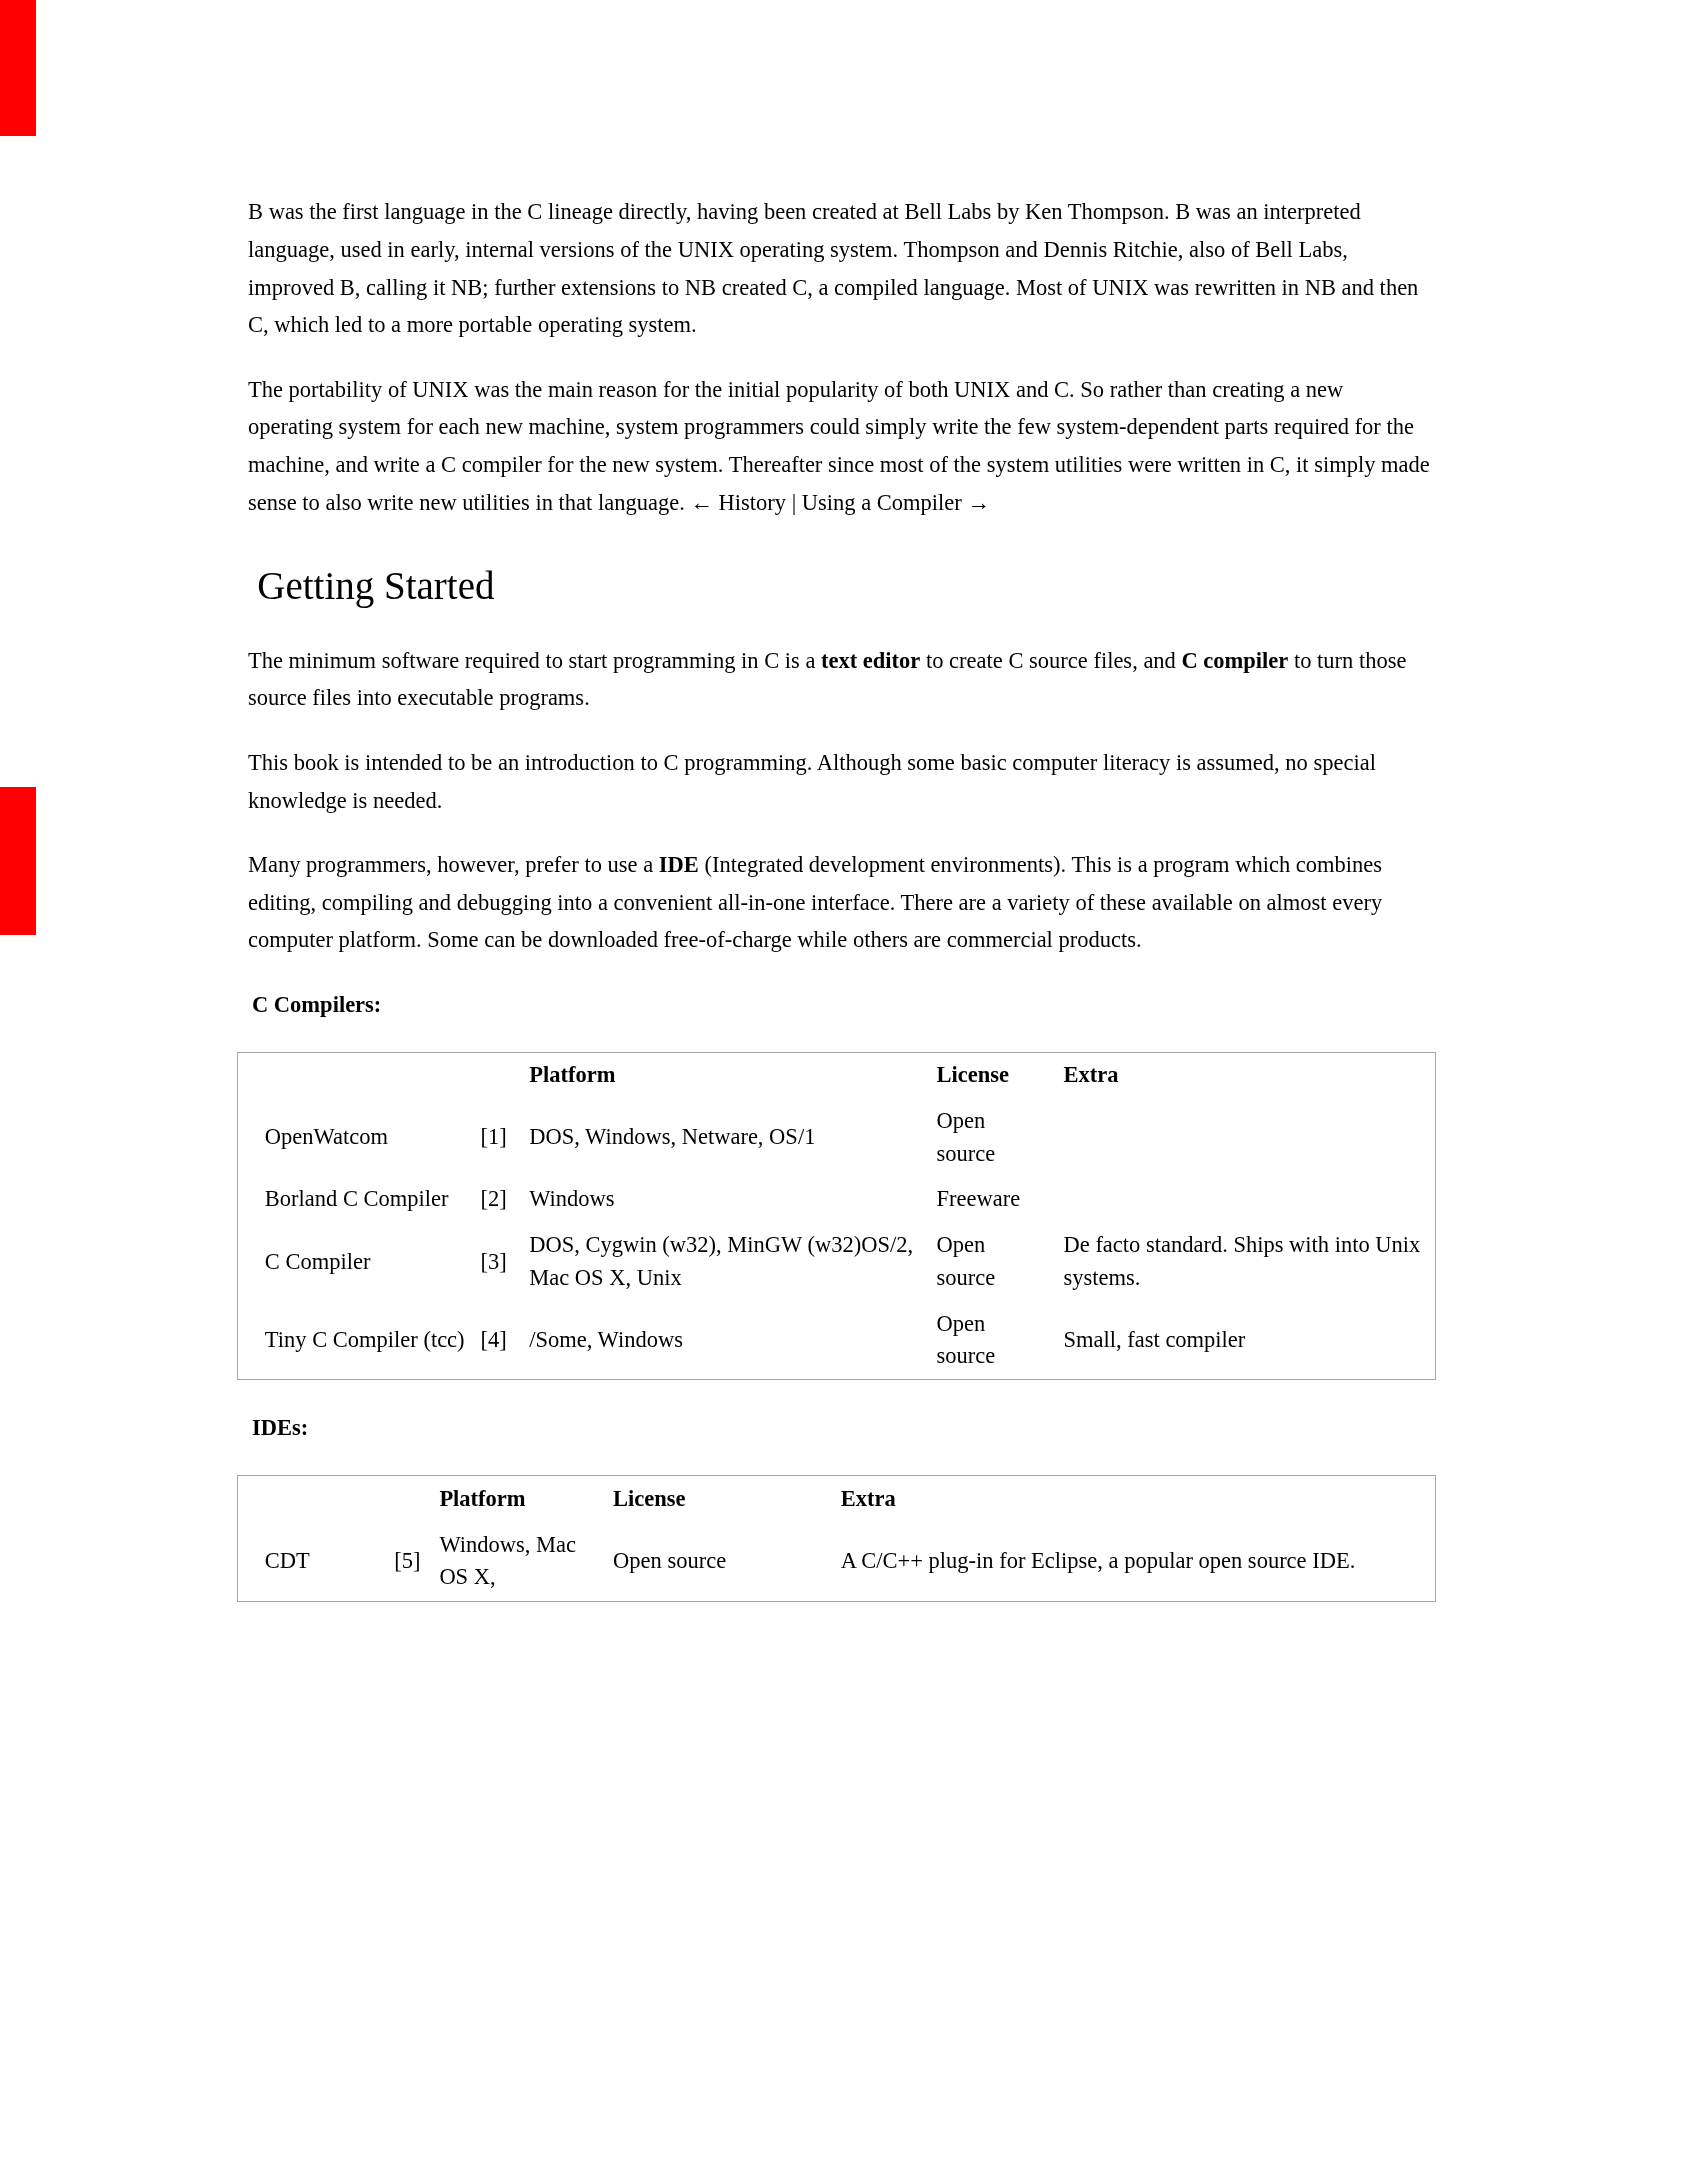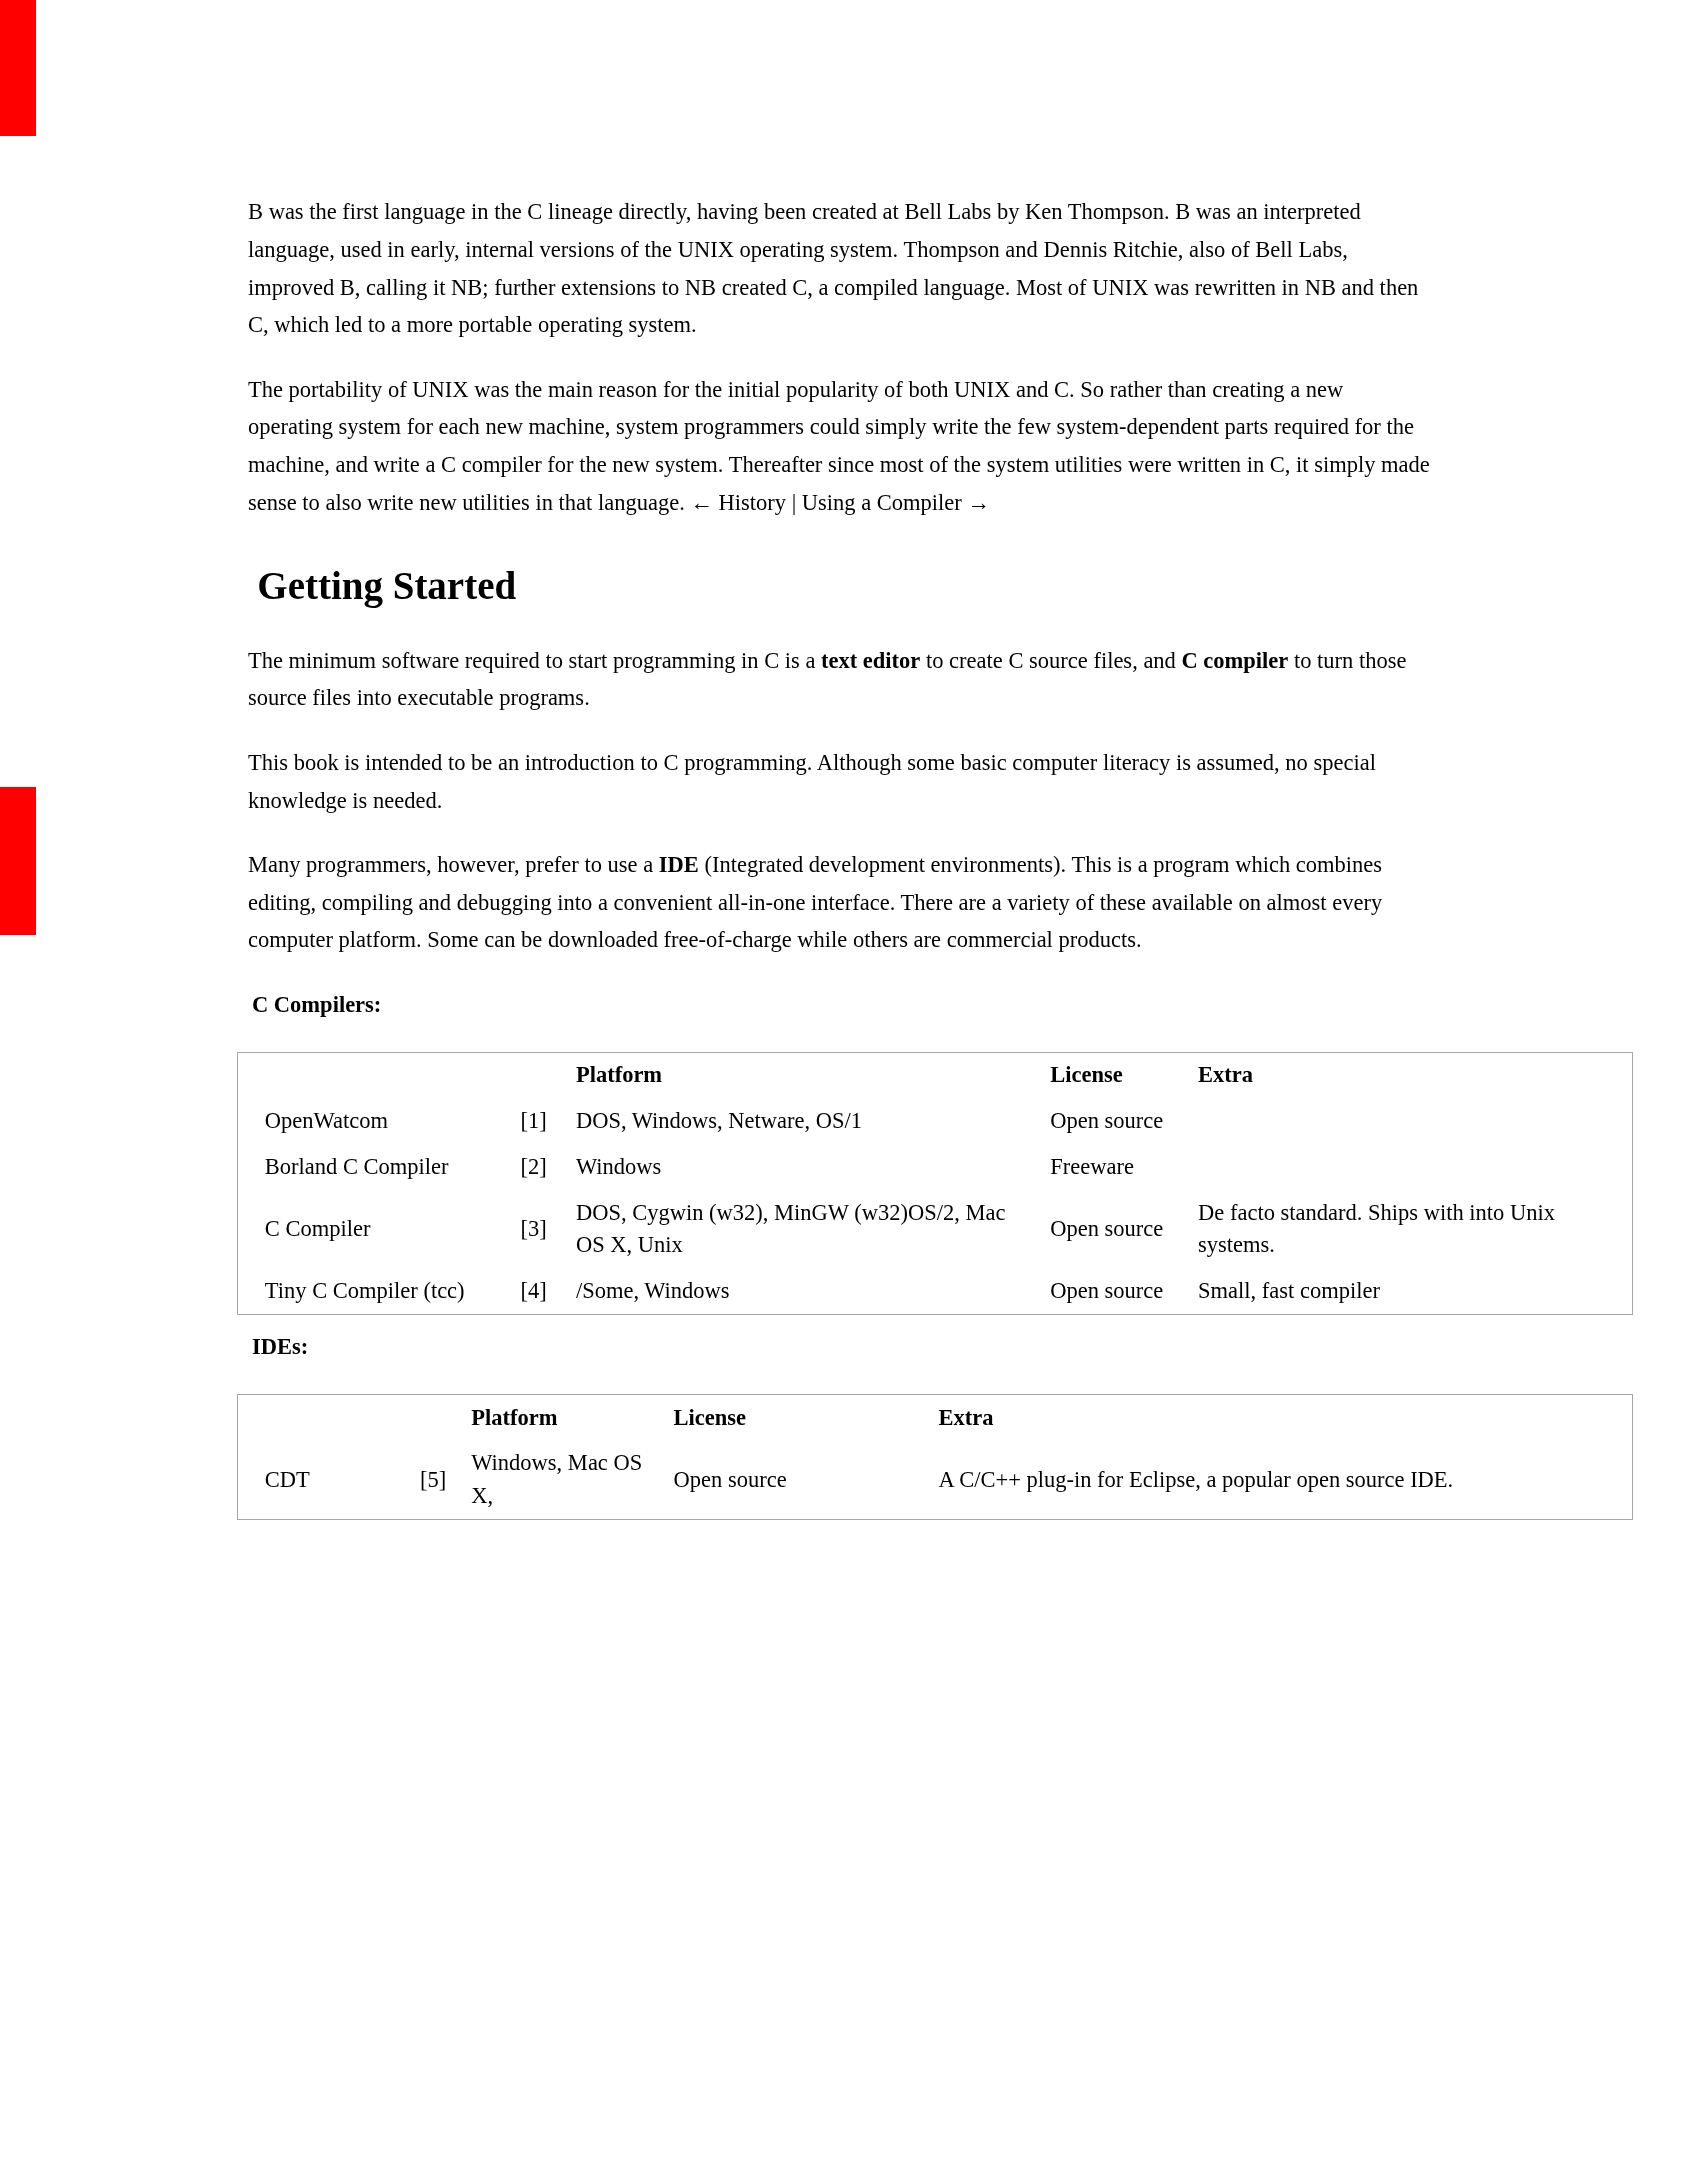--- a/index.html
+++ b/index.html
@@ -25,45 +25,45 @@
     left:248px;
     top:193px;
     width:1185px;
   }
   .content p{
     margin:0 0 26.5px 0;
     line-height:1.68;
   }
   h1.doc-heading{
     font-size:39px;
-    font-weight:bold;
+    font-weight:normal;
     line-height:1.2;
     margin:41px 0 32px 0;
     padding-left:9.3px;
   }
   .label{
     font-weight:bold;
     margin:0 0 28px 4px;
     line-height:1.68;
   }
   .marker{
     position:absolute;
     left:0;
     width:36px;
     background:var(--marker-color);
   }
   .marker-top{top:0;height:136px;}
   .marker-side{top:787px;height:148px;}
   table.doc-table{
-    width:1396px;
+    width:1199px;
     margin-left:-11.2px;
     border-collapse:collapse;
     border:1.3px solid var(--table-border-color);
     table-layout:fixed;
-    margin-bottom:13px;
+    margin-bottom:29px;
   }
   table.doc-table th,
   table.doc-table td{
     padding:6.6px 8px;
     text-align:left;
     vertical-align:middle;
     line-height:1.45;
     font-size:22.5px;
     overflow:hidden;
   }

